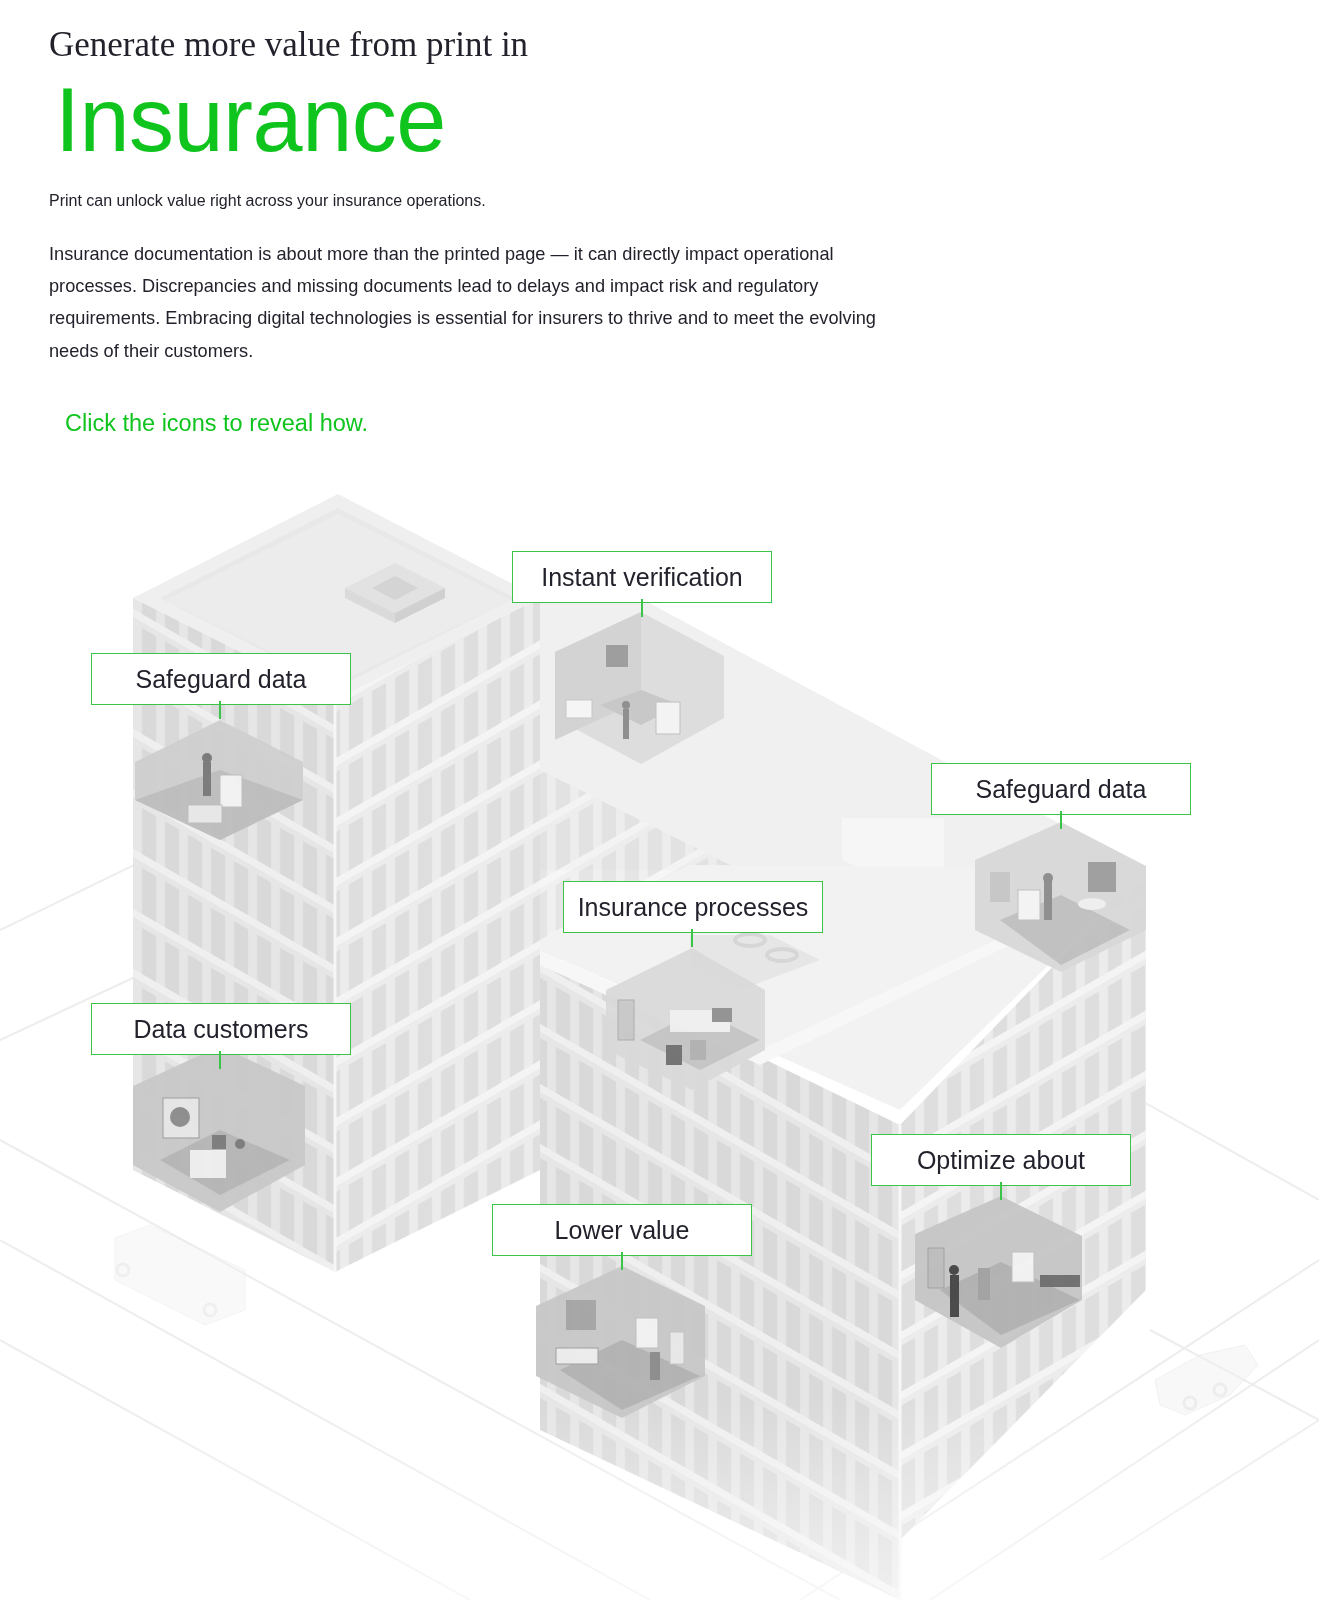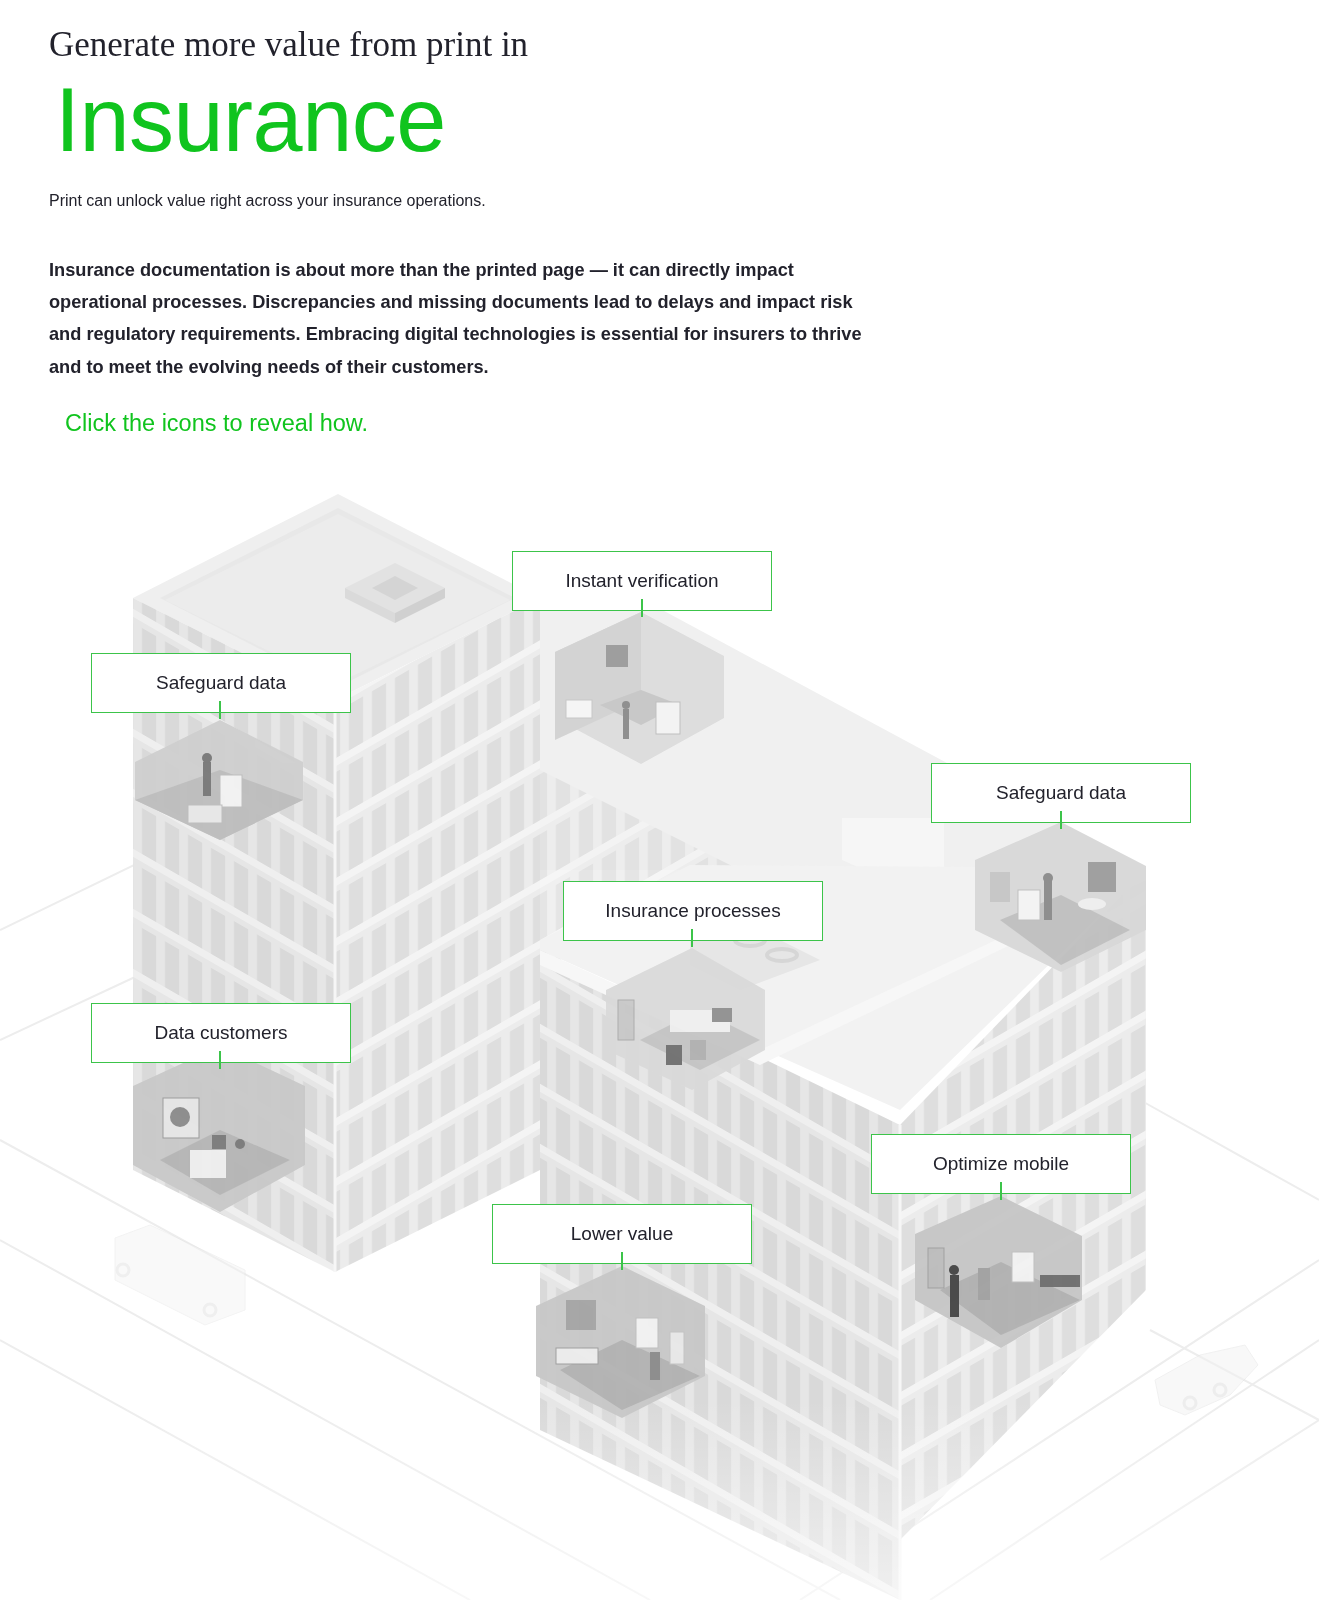--- a/index.html
+++ b/index.html
@@ -3,32 +3,32 @@
 <meta charset="utf-8">
 <style>
   html, body { margin: 0; padding: 0; background: #ffffff; }
   body {
     width: 1319px; height: 1600px; position: relative; overflow: hidden;
     font-family: "Liberation Sans", sans-serif; color: #1d1d26;
   }
   .eyebrow { position: absolute; left: 49px; top: 24px; font-size: 35px; line-height: 42px; color: #22222c; margin: 0; font-weight: normal; white-space: nowrap; font-family: Liberation Serif, serif; }
   .hero { position: absolute; left: 47px; top: 62px; font-size: 90px; line-height: 100px; color: #10c41e; margin: 8px; font-weight: normal; letter-spacing: -0.5px; white-space: nowrap; }
   .lead { position: absolute; left: 49px; top: 186px; font-size: 16px; line-height: 30px; color: #22222c; margin: 0; white-space: nowrap; }
-  .body-copy { position: absolute; left: 49px; top: 254px; width: 830px; font-size: 18.2px; line-height: 32.2px; color: #22222c; margin: 0; font-weight: bold; }
+  .body-copy { position: absolute; left: 49px; top: 238px; width: 830px; font-size: 18.2px; line-height: 32.2px; color: #22222c; margin: 0; }
   .cta { position: absolute; left: 49px; top: 392px; font-size: 23.5px; line-height: 30px; color: #10c41e; margin: 16px; white-space: nowrap; }
 
   .scene { position: absolute; left: 0; top: 440px; width: 1319px; height: 1160px; }
   .scene svg { position: absolute; left: 0; top: 0; }
 
   .hotspot { position: absolute; }
   .hotspot .label {
     position: absolute; left: 0; top: 0; box-sizing: border-box;
-    width: 260px; height: 60px; background: #ffffff;
+    width: 260px; height: 52px; background: #ffffff;
     border: 1.5px solid #3cc44a; display: flex; align-items: center; justify-content: center;
-    font-size: 19px; color: #22222c; cursor: pointer; white-space: nowrap;
+    font-size: 25px; color: #22222c; cursor: pointer; white-space: nowrap;
   }
   .hotspot .stem { position: absolute; width: 2px; background: #3cc44a; }
 </style>
 </head>
 <body>
 
 <h2 class="eyebrow">Generate more value from print in</h2>
 <h1 class="hero">Insurance</h1>
 <p class="lead">Print can unlock value right across your insurance operations.</p>
 <p class="body-copy">Insurance documentation is about more than the printed page — it can directly impact operational processes. Discrepancies and missing documents lead to delays and impact risk and regulatory requirements. Embracing digital technologies is essential for insurers to thrive and to meet the evolving needs of their customers.</p>
@@ -201,20 +201,20 @@
   <div class="label">Insurance processes</div>
   <div class="stem" style="left:128px; top:48px; height:18px;"></div>
 </div>
 
 <div class="hotspot" style="left:91px; top:1003px;">
   <div class="label">Data customers</div>
   <div class="stem" style="left:128px; top:48px; height:18px;"></div>
 </div>
 
 <div class="hotspot" style="left:871px; top:1134px;">
-  <div class="label">Optimize mobile</div>
+  <div class="label">Optimize about</div>
   <div class="stem" style="left:129px; top:48px; height:18px;"></div>
 </div>
 
 <div class="hotspot" style="left:492px; top:1204px;">
   <div class="label">Lower value</div>
   <div class="stem" style="left:129px; top:48px; height:18px;"></div>
 </div>
 
 </body></html>

